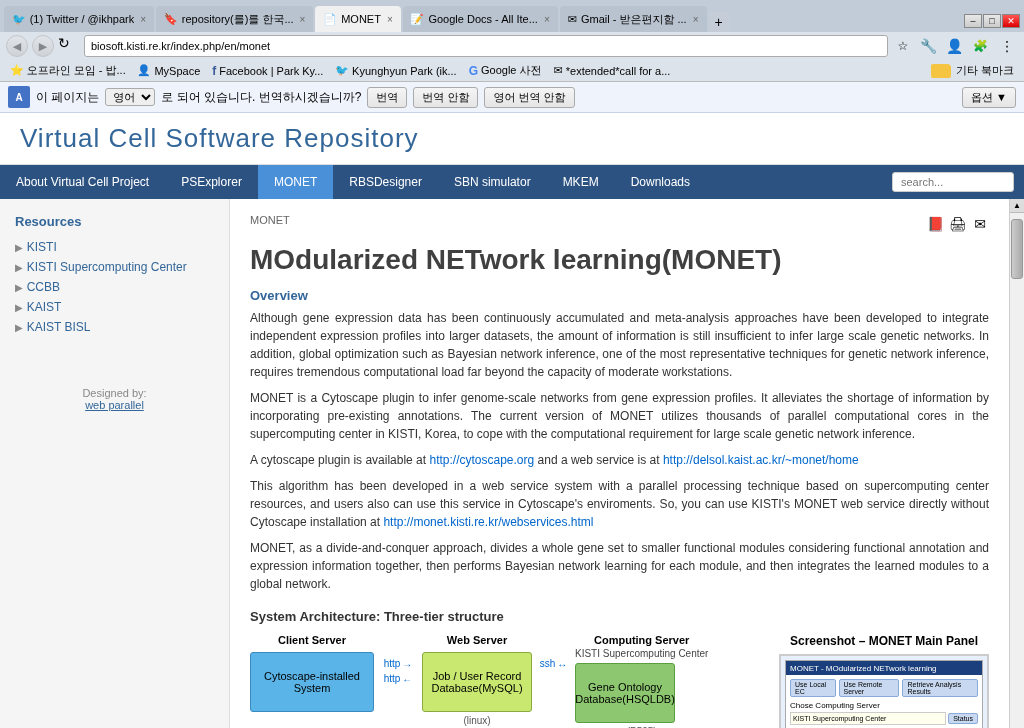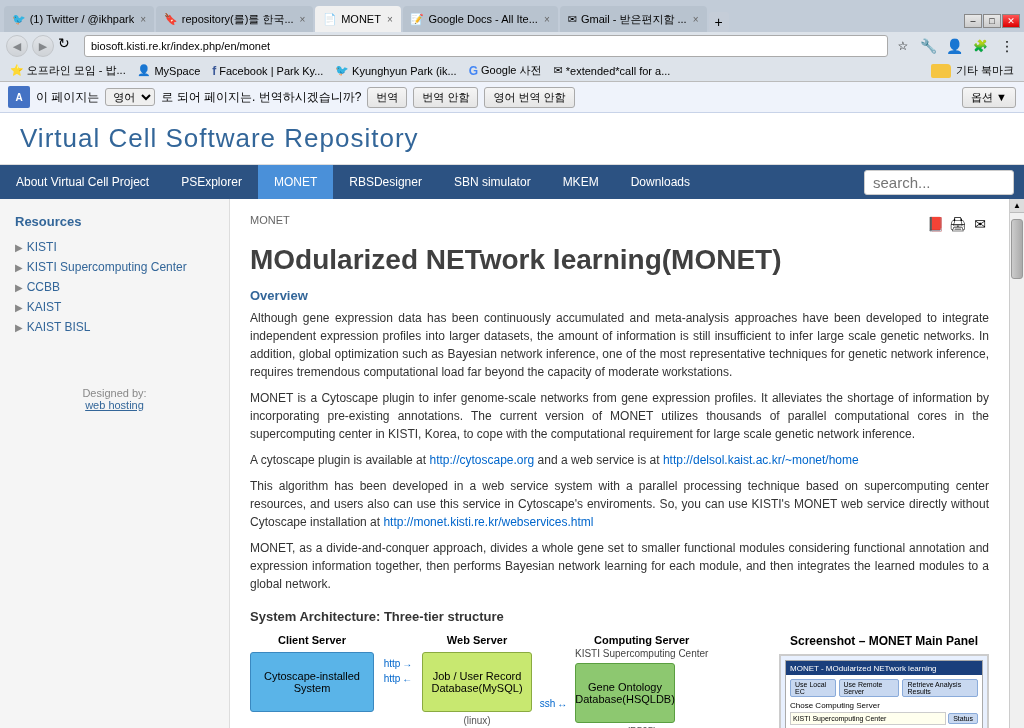--- a/index.html
+++ b/index.html
@@ -163,21 +163,21 @@
       <span>기타 북마크</span>
     </div>
   </div>
 
   <div class="translation-bar">
     <div class="translate-icon" style="background:#4472c4; color:white; font-weight:bold; font-size:10px; width:22px; height:22px; border-radius:2px; display:flex; align-items:center; justify-content:center;">A</div>
     <span>이 페이지는</span>
     <select style="padding:1px 3px; font-size:11px; border:1px solid #aaa; border-radius:3px;">
       <option>영어</option>
     </select>
-    <span>로 되어 페이지는. 번역하시겠습니까?</span>
+    <span>로 되어 있습니다. 번역하시겠습니까?</span>
     <button class="translate-btn">번역</button>
     <button class="translate-btn">번역 안함</button>
     <button class="translate-btn">영어 번역 안함</button>
     <div class="translate-spacer"></div>
     <button class="translate-opt-btn">
       <span>옵션</span>
       <span>▼</span>
     </button>
   </div>
 </div>
@@ -188,21 +188,21 @@
 
 <div class="nav-bar">
   <div class="nav-item">About Virtual Cell Project</div>
   <div class="nav-item">PSExplorer</div>
   <div class="nav-item active">MONET</div>
   <div class="nav-item">RBSDesigner</div>
   <div class="nav-item">SBN simulator</div>
   <div class="nav-item">MKEM</div>
   <div class="nav-item">Downloads</div>
   <div class="nav-search">
-    <input type="text" style="padding: 3px 8px; border: 1px solid rgb(204, 204, 204); border-radius: 3px; font-size: 15px; width: 150px;" placeholder="search...">
+    <input type="text" style="padding: 3px 8px; border: 1px solid rgb(204, 204, 204); border-radius: 3px; font-size: 11px; width: 122px;" placeholder="search...">
   </div>
 </div>
 
 <div class="content-area">
 
   <div class="sidebar">
     <div class="sidebar-title">Resources</div>
     <div class="sidebar-item">
       <span class="sidebar-arrow">▶</span>
       <span>KISTI</span>
@@ -218,21 +218,21 @@
     <div class="sidebar-item">
       <span class="sidebar-arrow">▶</span>
       <span>KAIST</span>
     </div>
     <div class="sidebar-item">
       <span class="sidebar-arrow">▶</span>
       <span>KAIST BISL</span>
     </div>
     <div class="sidebar-footer">
       <div>Designed by:</div>
-      <div style="color:#336699; text-decoration:underline; cursor:pointer;">web hosting</div>
+      <div style="color:#336699; text-decoration:underline; cursor:pointer;">web parallel</div>
     </div>
   </div>
 
   <div class="main-content">
 
     <div style="display:flex; align-items:center; justify-content:space-between; margin-bottom:4px;">
       <span class="breadcrumb">MONET</span>
       <div class="page-icons">
         <span class="page-icon" title="PDF" style="color:#cc0000;">📕</span>
         <span class="page-icon" title="Print">🖨</span>
@@ -310,21 +310,21 @@
 
         <div style="text-align:center; font-size:11px;">
           <div style="font-weight:bold; margin-bottom:6px;">Web Server</div>
           <div style="background:#c8e870; border:1px solid #8aaa40; padding:10px 8px; border-radius:3px; width:110px; min-height:60px; display:flex; align-items:center; justify-content:center; text-align:center; font-size:11px;">
             <span>Job / User Record Database(MySQL)</span>
           </div>
           <div style="font-size:10px; color:#555; margin-top:3px;">(linux)</div>
         </div>
 
         <div style="display:flex; flex-direction:column; justify-content:center; align-items:center; padding-top:24px; gap:4px; font-size:10px; color:#0066cc; min-width:35px;">
-          <div style="display:flex; align-items:center; gap:2px;margin-top:40px;">
+          <div style="display:flex; align-items:center; gap:2px;">
             <span>ssh</span>
             <span>↔</span>
           </div>
         </div>
 
         <div style="text-align:center; font-size:11px;">
           <div style="font-weight:bold; margin-bottom:2px;">Computing Server</div>
           <div style="font-size:10px; color:#444; margin-bottom:4px;">KISTI Supercomputing Center</div>
           <div style="background:#8dc870; border:1px solid #5a9e40; padding:10px 8px; border-radius:3px; width:100px; min-height:60px; display:flex; align-items:center; justify-content:center; text-align:center; font-size:11px;">
             <span>Gene Ontology Database(HSQLDB)</span>

